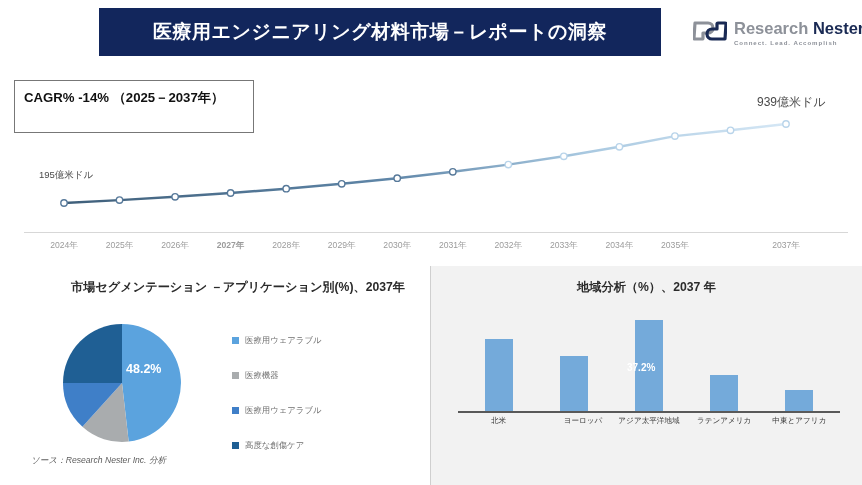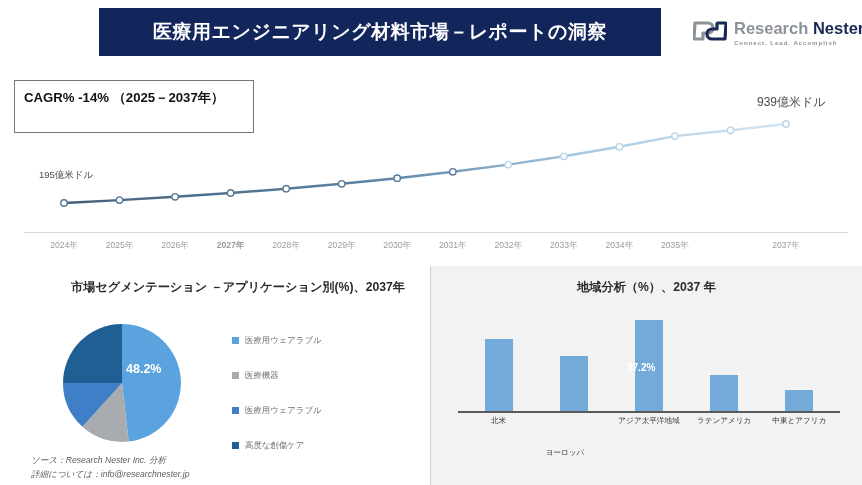--- a/index.html
+++ b/index.html
@@ -389,21 +389,20 @@
         <span class="swatch" style="background: rgb(63, 127, 200);"></span>
         <span class="legend-label">医療用ウェアラブル</span>
       </div>
       <div class="legend-row">
         <span class="swatch" style="background: rgb(31, 95, 148);"></span>
         <span class="legend-label">高度な創傷ケア</span>
       </div>
     </div>
   <div id="source-note">
     <div>ソース：Research Nester Inc. 分析</div>
-    <div>詳細については：info@researchnester.jp</div>
   </div>
 </div>
 <div id="pie-pct">48.2%</div>
 
 <div id="bar-panel">
   <div id="bar-title">地域分析（%）、2037 年</div>
   <div id="bar-plot">
       <div class="bar-slot" style="left: 0px; width: 75.2px;">
         <div class="bar" style="height: 72.275px; background: rgb(116, 170, 218);"></div>
       </div>
@@ -417,18 +416,18 @@
         <div class="bar" style="height: 35.525px; background: rgb(116, 170, 218);"></div>
       </div>
       <div class="bar-slot" style="left: 300.8px; width: 75.2px;">
         <div class="bar" style="height: 20.825px; background: rgb(116, 170, 218);"></div>
       </div>
     </div>
   <div id="bar-baseline"></div>
   <div id="bar-pct">37.2%</div>
   <div id="bar-xaxis">
       <div class="tick" style="left: 37.6px;">北米</div>
-      <div class="tick" style="left: 104px; margin-top: 32px;">ヨーロッパ</div>
+      <div class="tick" style="left: 122px;">ヨーロッパ</div>
       <div class="tick" style="left: 188px;">アジア太平洋地域</div>
       <div class="tick" style="left: 263.2px;">ラテンアメリカ</div>
       <div class="tick" style="left: 338.4px;">中東とアフリカ</div>
     </div>
 </div>
 
 </body></html>

